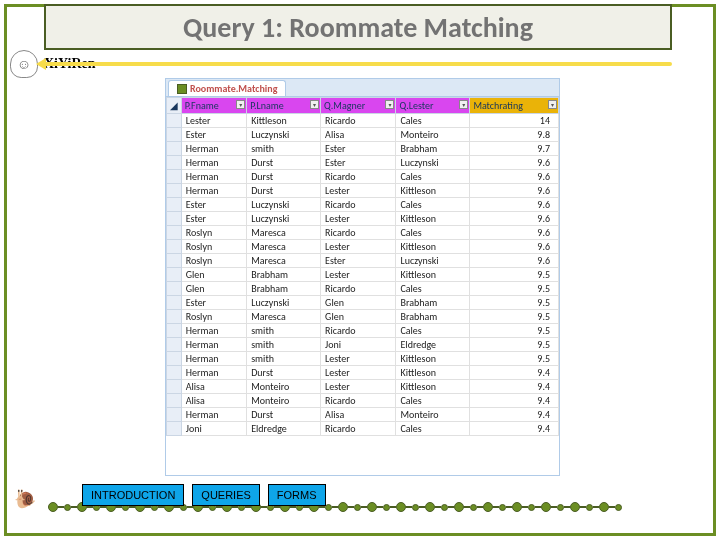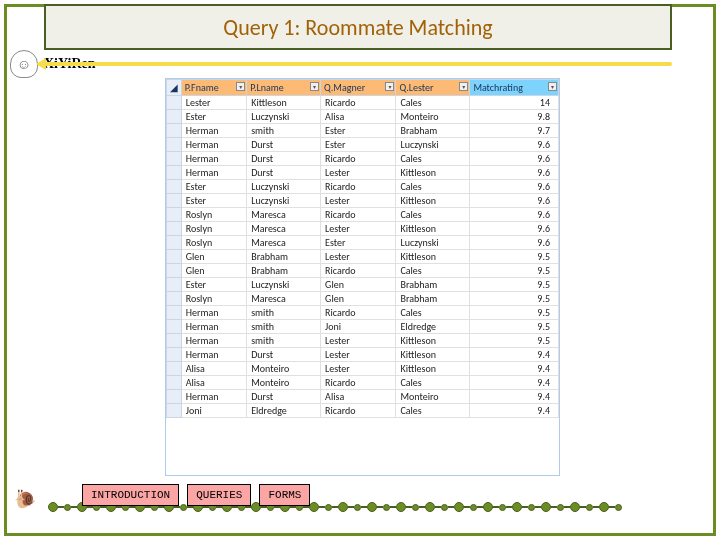--- a/index.html
+++ b/index.html
@@ -1,37 +1,37 @@
 <!DOCTYPE html>
 <html><head>
 <meta charset="utf-8">
 <style>
 *{box-sizing:border-box;margin:0;padding:0}
 body{width:720px;height:540px;background:#fff;font-family:Calibri,Arial,sans-serif;position:relative;overflow:hidden}
 .title-box{position:absolute;left:44px;top:4px;width:628px;height:46px;border:2px solid #4a5d23;background:#f0f0e8;display:flex;align-items:center;justify-content:center}
-.title-text{font-size:22px;font-weight:normal;color:#a16207}
+.title-text{font-size:28px;font-weight:bold;color:#737373}
 .logo-area{position:absolute;left:10px;top:50px;display:flex;align-items:center}
 .logo-img{width:28px;height:28px;border:1px solid #888;border-radius:50% 50% 40% 40%;background:#fff;display:flex;align-items:center;justify-content:center;font-size:14px;color:#555}
 .logo-text{font-family:'Comic Sans MS',cursive;font-weight:bold;font-size:14px;margin-left:6px}
 .arrow-line{position:absolute;left:42px;top:62px;width:630px;height:4px;background:#f7dc4a;border-radius:2px}
 .arrow-head{position:absolute;left:36px;top:58px;width:0;height:0;border-top:6px solid transparent;border-bottom:6px solid transparent;border-right:10px solid #f7dc4a}
 .window{position:absolute;left:165px;top:78px;width:395px;height:398px;border:1px solid #b0cbe8;background:#fff;font-size:10px}
 .tabbar{height:18px;background:#dce8f5;border-bottom:1px solid #b0cbe8;display:flex;align-items:flex-end;padding-left:2px}
 .tab{background:#fff;border:1px solid #b0cbe8;border-bottom:none;padding:1px 8px;font-size:10px;color:#c0504d;font-weight:bold;display:flex;align-items:center;border-radius:3px 3px 0 0}
 .tab-icon{width:10px;height:10px;background:#6b8e23;margin-right:3px;border:1px solid #4a5d23}
 table{border-collapse:collapse;width:100%}
-th{background:#fdba74;border:1px solid #cbd6e4;padding:1px 3px;font-weight:normal;color:#17365d;font-size:10px;text-align:left;height:15px;position:relative}
-th.sel{background:#7dd3fc}
+th{background:#d946ef;border:1px solid #cbd6e4;padding:1px 3px;font-weight:normal;color:#17365d;font-size:10px;text-align:left;height:15px;position:relative}
+th.sel{background:#eab308}
 .dd{position:absolute;right:1px;top:2px;width:9px;height:9px;border:1px solid #888;background:#f0f0f0;display:flex;align-items:center;justify-content:center;font-size:6px;color:#555}
 .rowh{width:14px;background:#e8eef7;border:1px solid #cbd6e4}
 td{border-bottom:1px solid #e0e0e0;border-right:1px solid #e0e0e0;padding:0 4px;font-size:10px;color:#222;height:14px;white-space:nowrap}
 td.num{text-align:right;padding-right:8px}
 td.rh{background:#e8eef7;border:1px solid #cbd6e4}
 .navbtns{position:absolute;left:82px;top:484px;display:flex;gap:8px;z-index:5}
-.btn{background:#fca5a5;border:1px solid #000;padding:4px 8px;font-size:11px;font-family:Liberation Mono, monospace;cursor:pointer;color:#000}
+.btn{background:#0ea5e9;border:1px solid #000;padding:4px 8px;font-size:11px;font-family:Liberation Sans, sans-serif;cursor:pointer;color:#000}
 .footer-snake{position:absolute;left:48px;top:495px;width:622px;height:24px;display:flex;align-items:center}
 .bead{width:10px;height:10px;border-radius:50%;background:#6b8e23;border:1px solid #4a5d23;flex-shrink:0}
 .bead.s{width:7px;height:7px}
 .line{flex:1;height:2px;background:#4a5d23}
 .snail{position:absolute;left:14px;top:488px;width:30px;height:24px;font-size:18px;color:#888}
 .outer-border{position:absolute;left:4px;top:4px;right:4px;bottom:4px;border:3px solid #6b8e23;pointer-events:none}
 </style>
 </head>
 <body>
 
@@ -43,20 +43,26 @@
 
 <div class="logo-area">
   <div class="logo-img">☺</div>
   <div class="logo-text">XiYiRen</div>
 </div>
 
 <div class="arrow-head"></div>
 <div class="arrow-line"></div>
 
 <div class="window">
+  <div class="tabbar">
+    <div class="tab">
+      <span class="tab-icon"></span>
+      <span>Roommate.Matching</span>
+    </div>
+  </div>
   <table>
     <thead>
       <tr>
         <th class="rowh">◢</th>
         <th><span>P.Fname</span><span class="dd">▾</span></th>
         <th><span>P.Lname</span><span class="dd">▾</span></th>
         <th><span>Q.Magner</span><span class="dd">▾</span></th>
         <th><span>Q.Lester</span><span class="dd">▾</span></th>
         <th class="sel"><span>Matchrating</span><span class="dd">▾</span></th>
       </tr>

